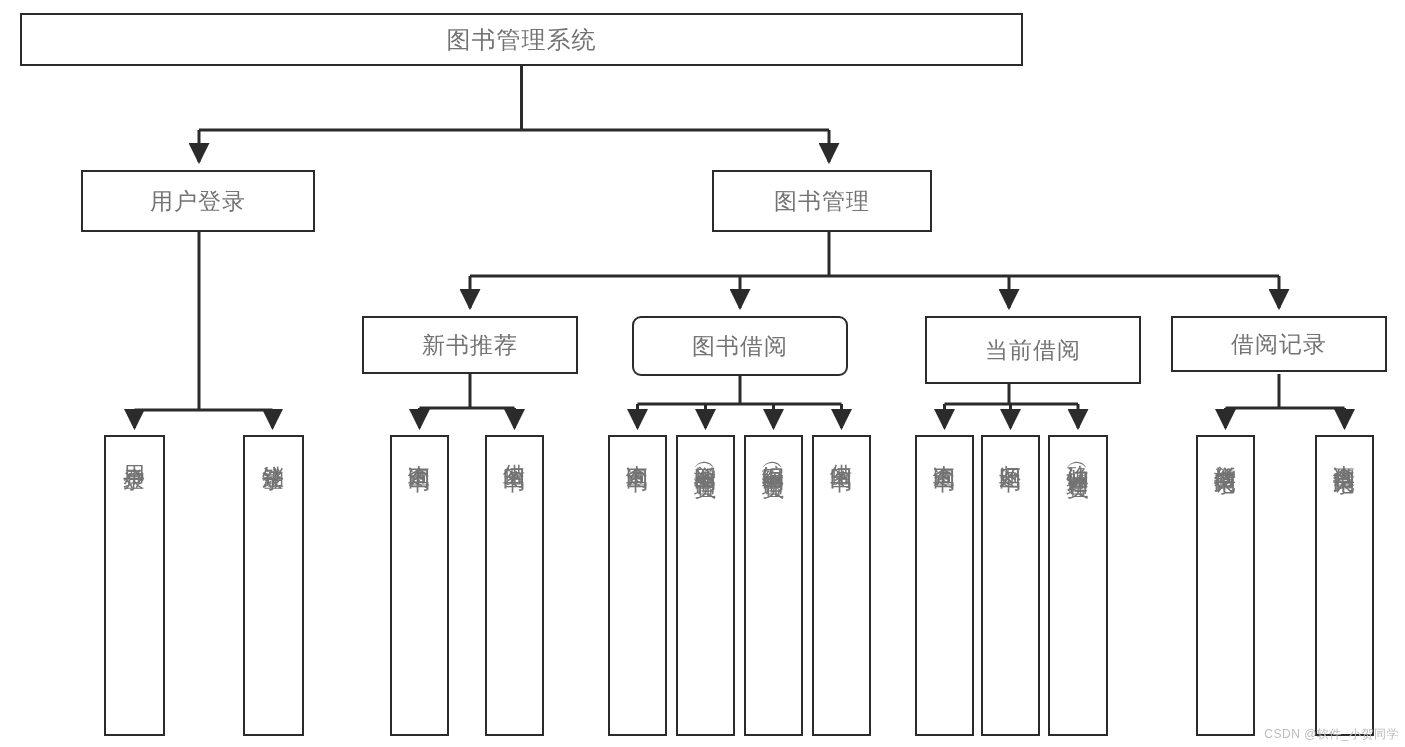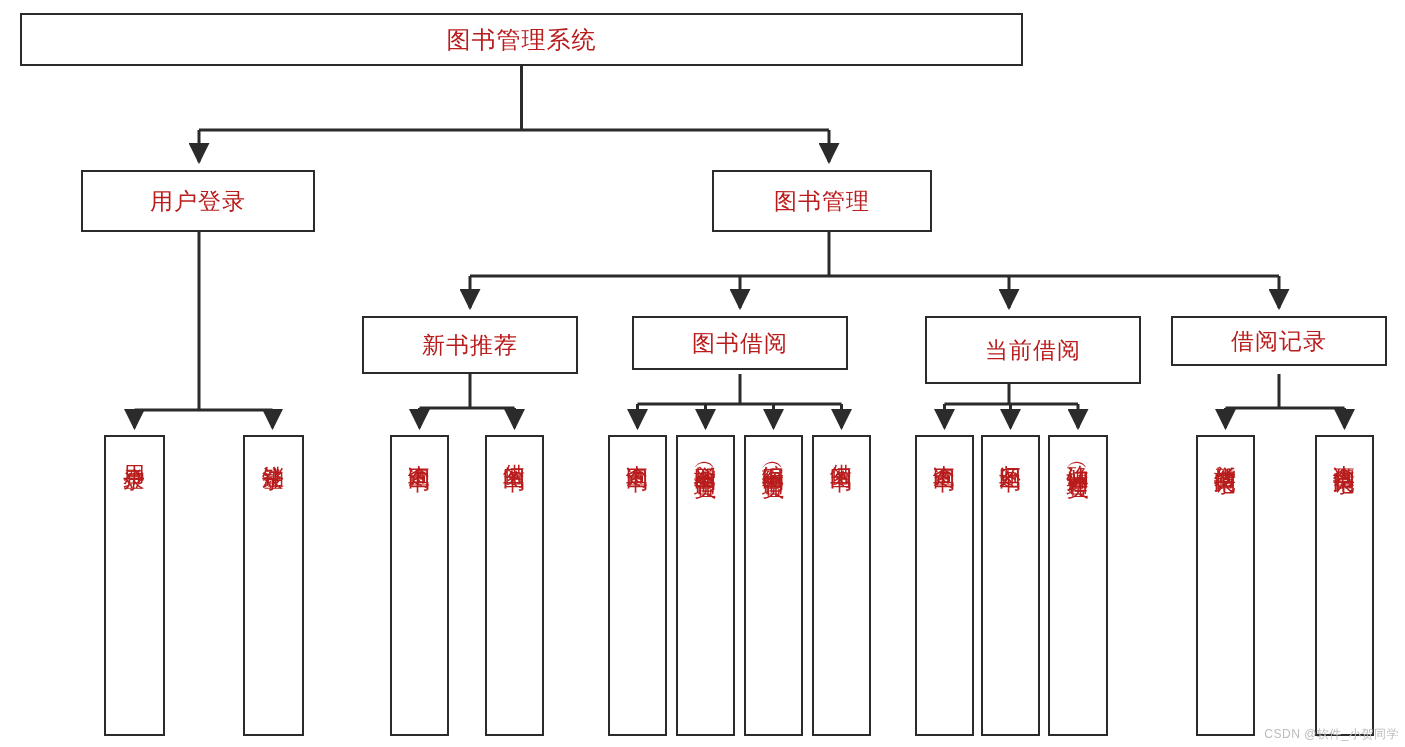--- a/index.html
+++ b/index.html
@@ -25,21 +25,21 @@
     height: 747px;
   }
   .node {
     position: absolute;
     box-sizing: border-box;
     background: #ffffff;
     border: 2px solid #2b2b2b;
     display: flex;
     align-items: center;
     justify-content: center;
-    color: #b91c1c;
+    color: #737373;
   }
   .node.horiz {
     font-size: 23px;
     letter-spacing: 1px;
   }
   .node.vert {
     font-size: 22px;
     letter-spacing: 2px;
     padding-top: 10px;
     align-items: flex-start;
@@ -126,27 +126,27 @@
   <div class="node horiz" style="left:81px; top:170px; width:234px; height:62px;">
     <span class="label">用户登录</span>
   </div>
   <div class="node horiz" style="left:712px; top:170px; width:220px; height:62px;">
     <span class="label">图书管理</span>
   </div>
 
   <div class="node horiz" style="left:362px; top:316px; width:216px; height:58px;justify-content:center;">
     <span class="label">新书推荐</span>
   </div>
-  <div class="node horiz" style="left:632px; top:316px; width:216px; height:54px;">
+  <div class="node horiz" style="left:632px; top:316px; width:216px; height:60px;border-radius:9px;">
     <span class="label">图书借阅</span>
   </div>
   <div class="node horiz" style="left:901px; top:316px; width:216px; height:68px;margin-left:24px;">
     <span class="label">当前借阅</span>
   </div>
-  <div class="node horiz" style="left:1171px; top:316px; width:216px; height:50px;">
+  <div class="node horiz" style="left:1171px; top:316px; width:216px; height:56px;">
     <span class="label">借阅记录</span>
   </div>
 
   <div class="node vert" style="left:104px; top:435px; width:61px; height:301px;">
     <span class="label">用户登录</span>
   </div>
   <div class="node vert" style="left:243px; top:435px; width:61px; height:301px;">
     <span class="label">注销登录</span>
   </div>
   <div class="node vert" style="left:390px; top:435px; width:59px; height:301px;">

